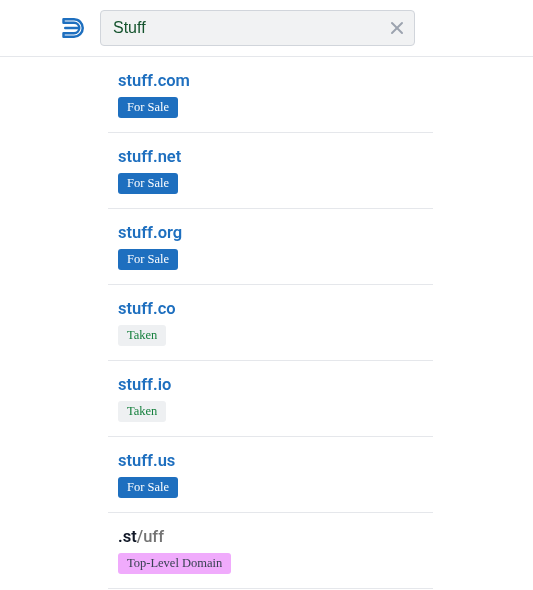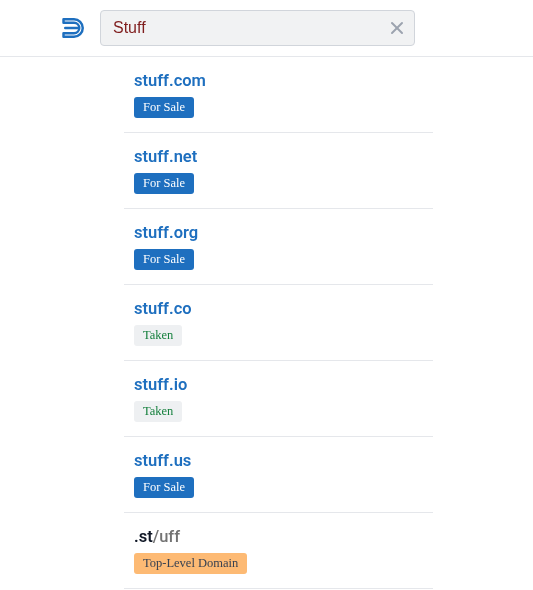--- a/index.html
+++ b/index.html
@@ -31,21 +31,21 @@
     flex: 0 0 315px;
   }
   .search-input {
     width: 100%;
     height: 36px;
     border: 1px solid #d1d5db;
     border-radius: 4px;
     background: #f1f2f3;
     padding: 0 36px 0 12px;
     font-size: 16px;
-    color: #7f1d1d;
+    color: #14532d;
     outline: none;
   }
   .clear-btn {
     position: absolute;
     right: 6px;
     top: 50%;
     transform: translateY(-50%);
     width: 24px;
     height: 24px;
     background: transparent;
@@ -53,21 +53,20 @@
     cursor: pointer;
     color: #9ca3af;
     display: flex;
     align-items: center;
     justify-content: center;
   }
   .clear-btn svg { width: 16px; height: 16px; }
   .results {
     padding-left: 108px;
     padding-right: 100px;
-    margin-left: 16px;
   }
   .row {
     border-bottom: 1px solid #e5e7eb;
     padding: 14px 0 14px 10px;
   }
   .domain {
     font-size: 16.5px;
     font-weight: 600;
     color: #1e6fbf;
     text-decoration: none;
@@ -92,21 +91,21 @@
   }
   .badge.forsale {
     background: #1e6fbf;
     color: #fff;
   }
   .badge.taken {
     background: #eef0f2;
     color: #15803d;
   }
   .badge.tld {
-    background: #fdba74;
+    background: #f0abfc;
     color: #374151;
   }
 </style>
 </head>
 <body>
 
 <div class="topbar">
   <div class="logo">
     <svg viewBox="0 0 32 32">
       <path d="M4 6 L16 6 A10 10 0 0 1 16 26 L4 26 L4 22 L16 22 A6 6 0 0 0 16 10 L4 10 Z" fill="none" stroke="#1e6fbf" stroke-width="2.8" stroke-linejoin="round"></path>

